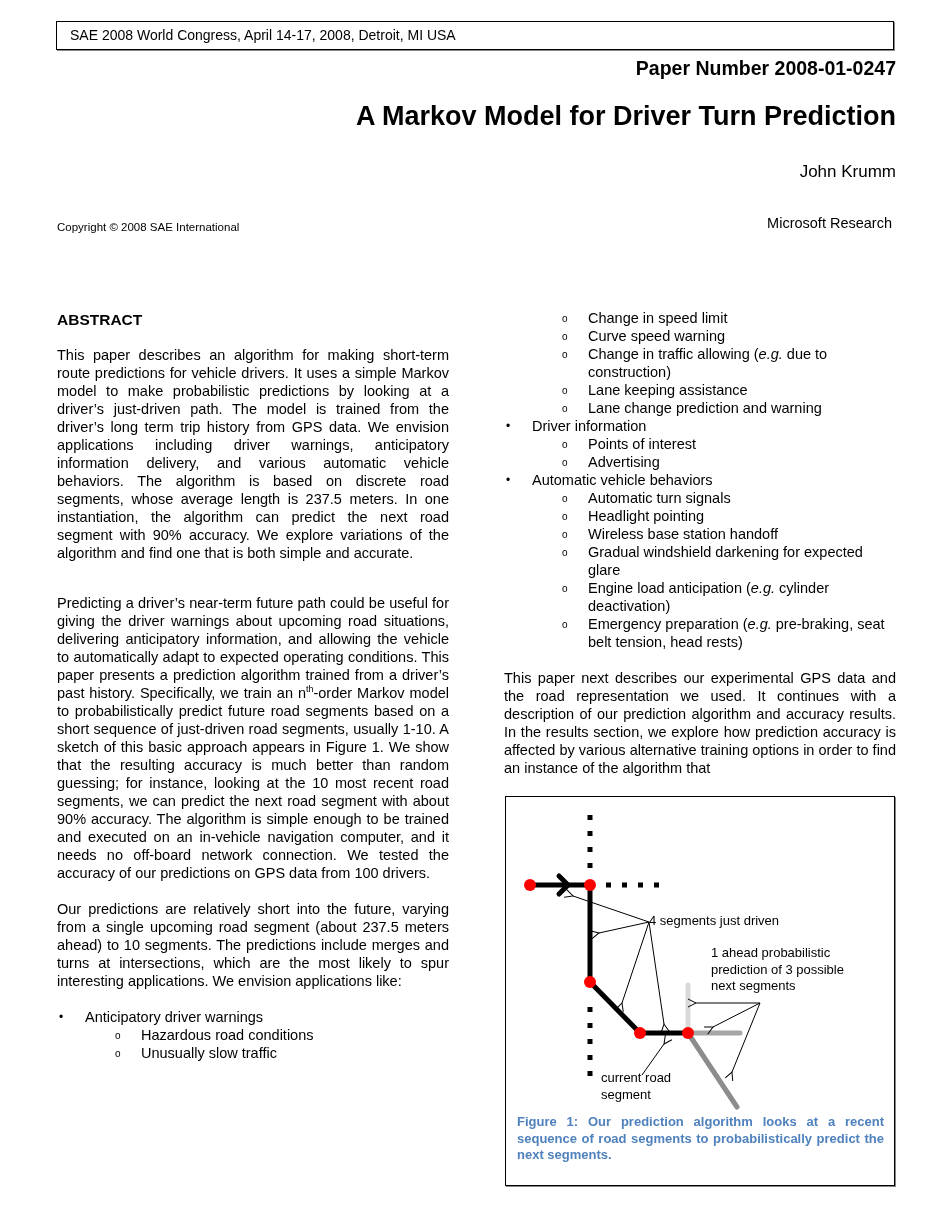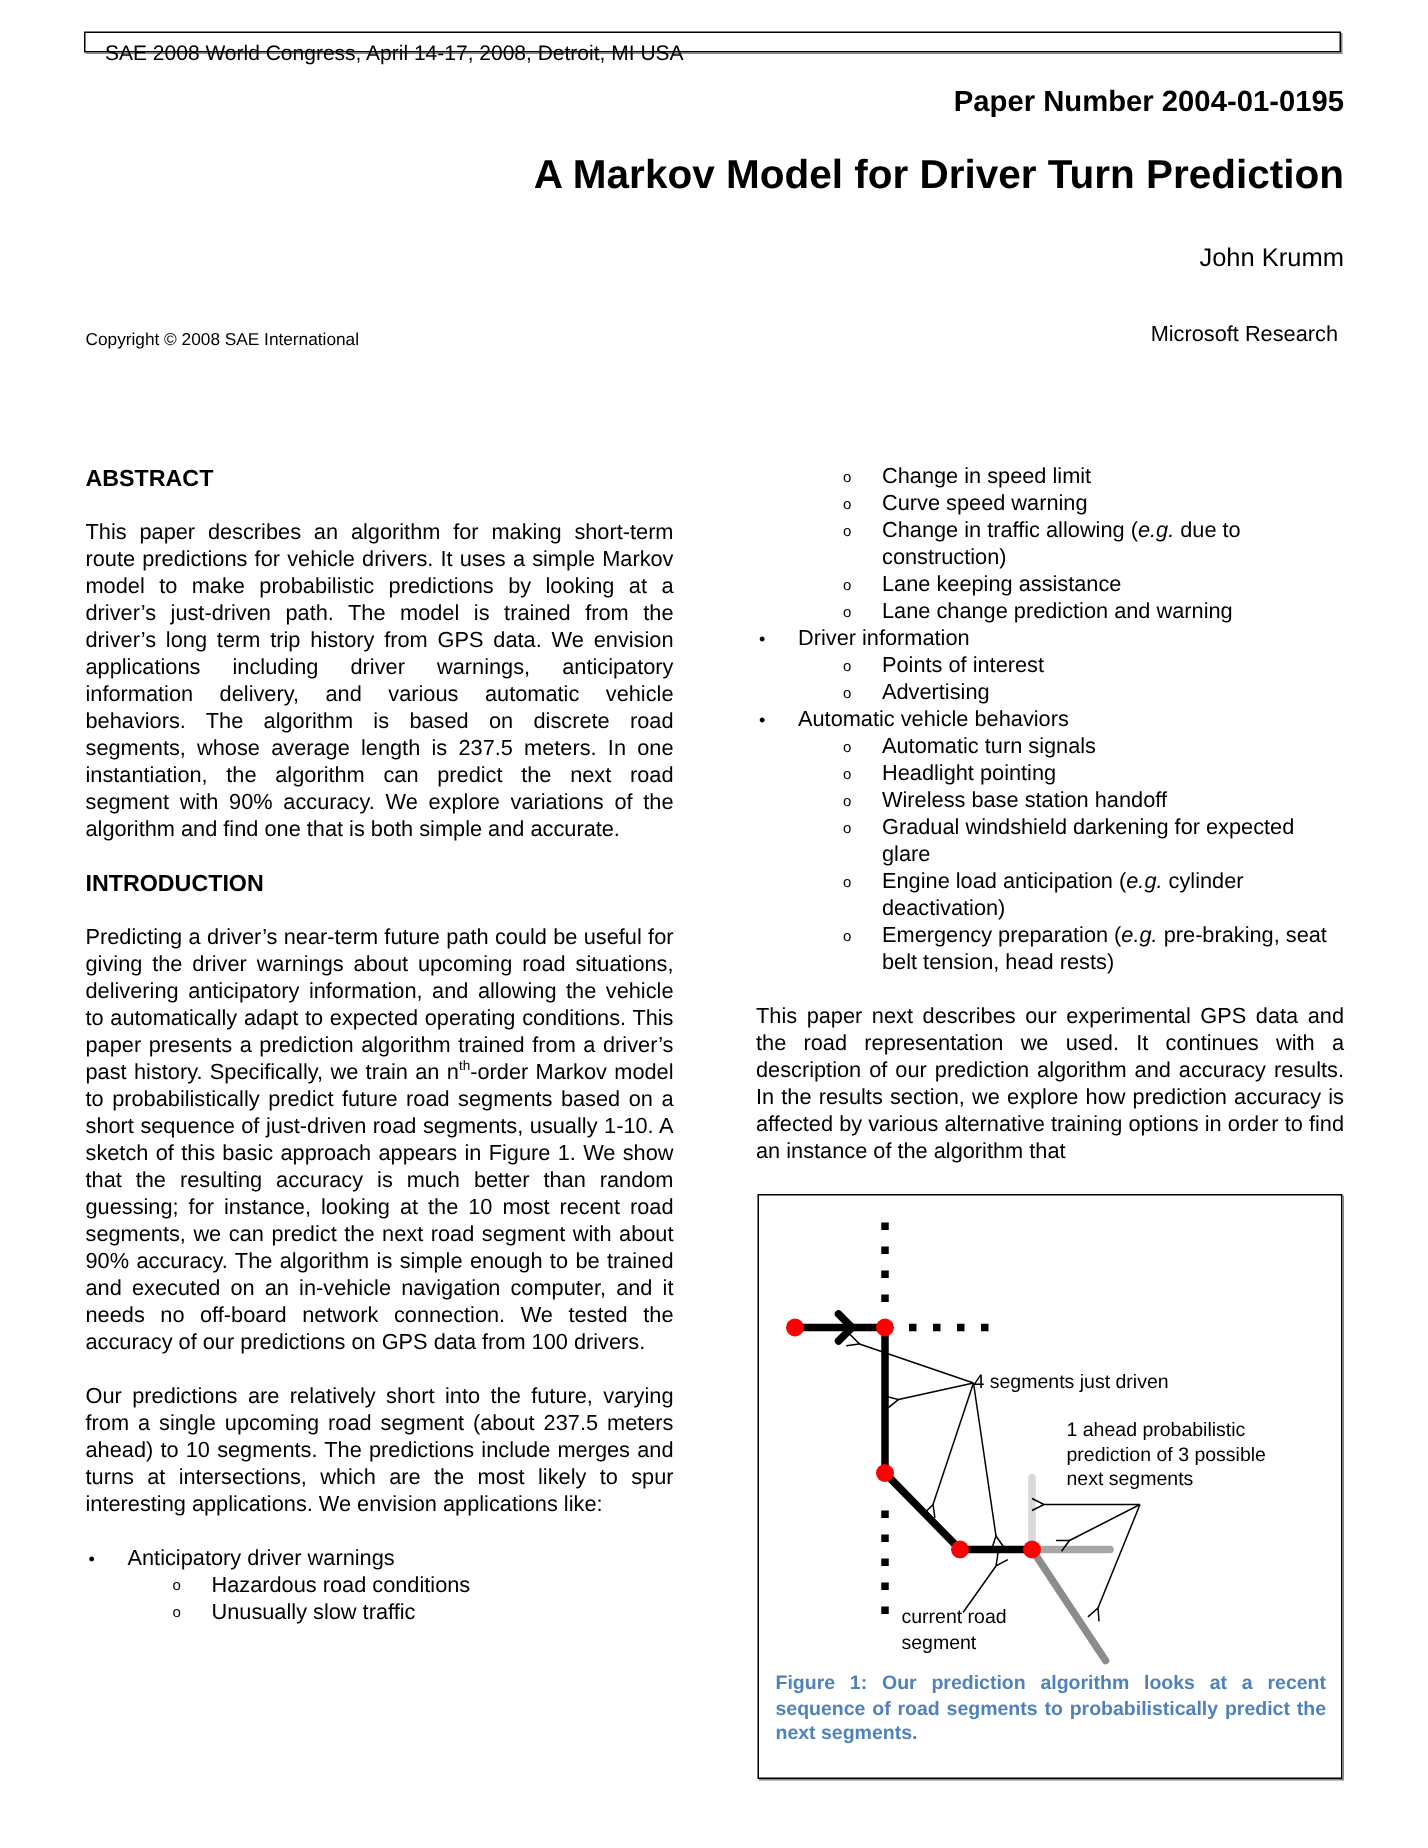--- a/index.html
+++ b/index.html
@@ -1,21 +1,21 @@
 <!DOCTYPE html>
 <html><head>
 <meta charset="utf-8">
 <style>
   html, body { margin: 0; padding: 0; background: #ffffff; }
   body {
     width: 952px; height: 1232px; position: relative; overflow: hidden;
     font-family: "Liberation Sans", sans-serif; color: #000;
   }
   .conf-box {
-    position: absolute; left: 56px; top: 21px; width: 838px; height: 14px;
+    position: absolute; left: 56px; top: 21px; width: 838px; height: 29px;
     border: 1px solid #000; box-shadow: 1px 1px 0 #888;
     box-sizing: border-box;
     font-size: 14px; line-height: 27px; padding-left: 13px;
   }
   .paper-number {
     position: absolute; right: 56px; top: 56px;
     font-size: 19.5px; font-weight: bold; line-height: 24px;
   }
   .title {
     position: absolute; right: 56px; top: 99px;
@@ -77,32 +77,31 @@
     color: #4f81bd; font-weight: bold; font-size: 13px; line-height: 16.5px;
     text-align: justify; text-align-last: left;
   }
 </style>
 </head>
 <body>
 
 <div class="conf-box">
   <span>SAE 2008 World Congress, April 14-17, 2008, Detroit, MI  USA</span>
 </div>
-<div class="paper-number">Paper Number 2004-01-0195</div>
+<div class="paper-number">Paper Number 2008-01-0247</div>
 <div class="title">A Markov Model for Driver Turn Prediction</div>
 <div class="author">John Krumm</div>
 <div class="affil">Microsoft Research</div>
 <div class="copyright">Copyright © 2008 SAE International</div>
 
 <div class="col col-left">
   <h2>ABSTRACT</h2>
   <div class="sp-h" style="height:15px"></div>
   <p>This paper describes an algorithm for making short-term route predictions for vehicle drivers. It uses a simple Markov model to make probabilistic predictions by looking at a driver’s just-driven path. The model is trained from the driver’s long term trip history from GPS data. We envision applications including driver warnings, anticipatory information delivery, and various automatic vehicle behaviors. The algorithm is based on discrete road segments, whose average length is 237.5 meters. In one instantiation, the algorithm can predict the next road segment with 90% accuracy. We explore variations of the algorithm and find one that is both simple and accurate.</p>
   <div class="sp-h" style="height:17px"></div>
-  <h2>INTRODUCTION</h2>
   <div class="sp-h" style="height:15px"></div>
   <p><span>Predicting a driver’s near-term future path could be useful for giving the driver warnings about upcoming road situations, delivering anticipatory information, and allowing the vehicle to automatically adapt to expected operating conditions. This paper presents a prediction algorithm trained from a driver’s past history. Specifically, we train an n</span><sup>th</sup><span>-order Markov model to probabilistically predict future road segments based on a short sequence of just-driven road segments, usually 1-10. A sketch of this basic approach appears in Figure 1. We show that the resulting accuracy is much better than random guessing; for instance, looking at the 10 most recent road segments, we can predict the next road segment with about 90% accuracy. The algorithm is simple enough to be trained and executed on an in-vehicle navigation computer, and it needs no off-board network connection. We tested the accuracy of our predictions on GPS data from 100 drivers.</span></p>
   <div class="sp-p"></div>
   <p>Our predictions are relatively short into the future, varying from a single upcoming road segment (about 237.5 meters ahead) to 10 segments. The predictions include merges and turns at intersections, which are the most likely to spur interesting applications. We envision applications like:</p>
   <div class="sp-p"></div>
   <ul class="l1">
     <li>
       <span class="bullet">•</span>
       <span>Anticipatory driver warnings</span>
       <ul class="l2">

